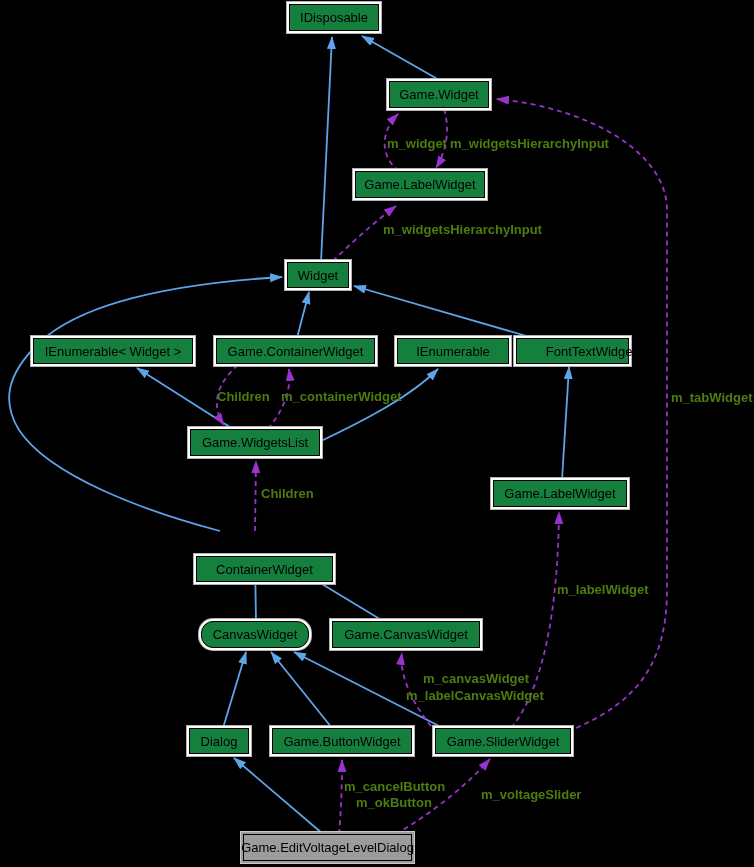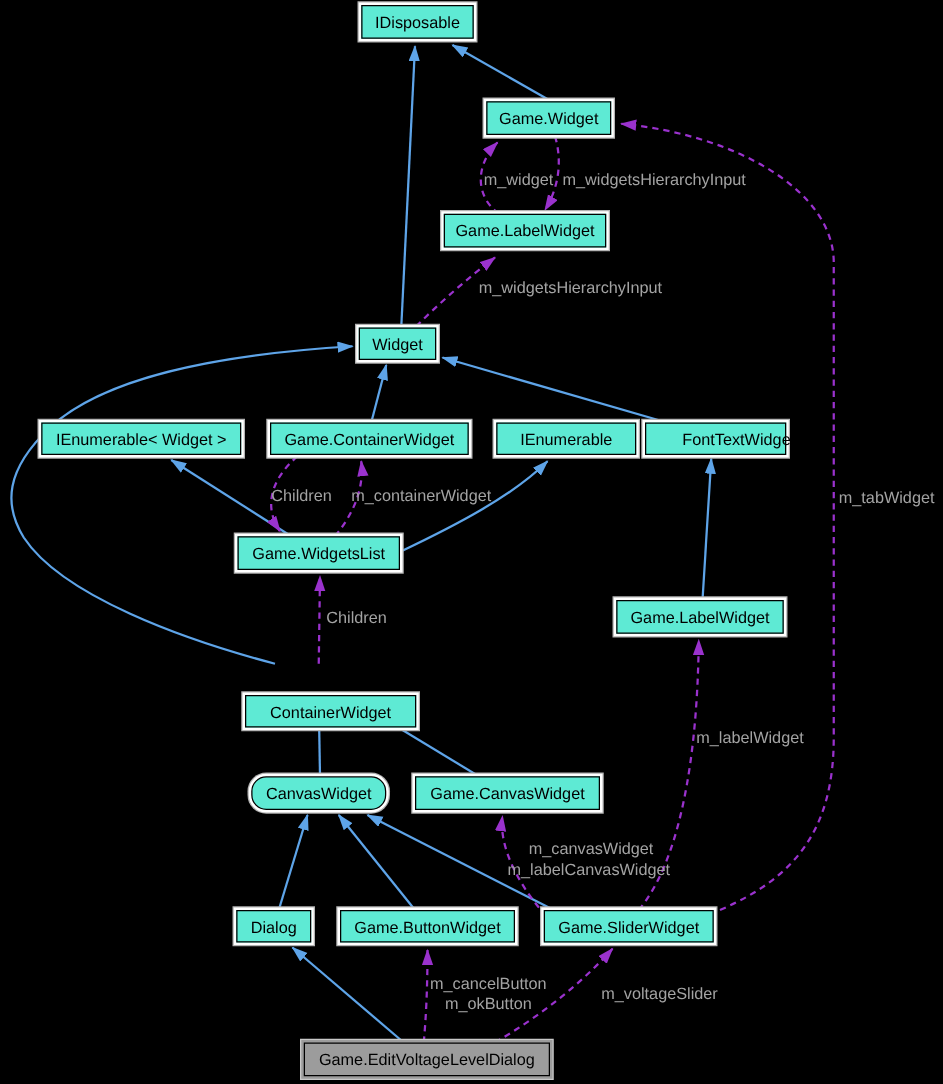--- a/index.html
+++ b/index.html
@@ -3,33 +3,33 @@
 <meta charset="utf-8">
 <style>
   html,body { margin:0; padding:0; background:#000; }
   .canvas {
     position:relative; width:754px; height:867px; background:#000;
     font-family:"Liberation Sans", sans-serif; overflow:hidden;
   }
   svg.edges { position:absolute; left:0; top:0; z-index:1; }
   .node {
     position:absolute; z-index:2; box-sizing:border-box;
-    background:#5eead4; border:1px solid #000;
+    background:#15803d; border:1px solid #000;
     box-shadow:0 0 0 2px #fff, 0 0 0 3px #b2b2b2;
     color:#000; font-size:13px; line-height:1;
     display:flex; align-items:center; justify-content:center;
     white-space:nowrap;
   }
   .node.highlight {
     background:#9c9c9c;
     box-shadow:0 0 0 2px #9c9c9c, 0 0 0 3px #c9c9c9;
   }
   .edge-label {
-    position:absolute; z-index:2; color:#a3a3a3; font-size:13px;
-    line-height:1.1; white-space:nowrap;
+    position:absolute; z-index:2; color:#4d7c0f; font-size:13px;
+    line-height:1.1; white-space:nowrap;font-weight:bold;
   }
 </style>
 </head>
 <body>
 
 <div class="canvas">
 
   <svg class="edges" width="754" height="867" viewBox="0 0 754 867">
     <defs>
       <marker id="ab" markerWidth="14" markerHeight="10" refX="12" refY="4.5" orient="auto" markerUnits="userSpaceOnUse">
@@ -81,21 +81,21 @@
   <div class="node" style="left:397px; top:338px; width:112px;  height:26px;">IEnumerable</div>
   <div class="node" style="left:516px; top:338px; width:113px; height:26px;padding-left:37px;">FontTextWidget</div>
   <div class="node" style="left:190px; top:429px; width:130px; height:27px;">Game.WidgetsList</div>
   <div class="node" style="left:493px; top:480px; width:134px; height:27px;">Game.LabelWidget</div>
   <div class="node" style="left:196px; top:556px; width:137px; height:26px;text-align:center;">ContainerWidget</div>
   <div class="node" style="left:201px; top:621px; width:108px; height:27px;border-radius:12px;">CanvasWidget</div>
   <div class="node" style="left:332px; top:621px; width:148px; height:27px;">Game.CanvasWidget</div>
   <div class="node" style="left:189px; top:728px; width:60px;  height:26px;">Dialog</div>
   <div class="node" style="left:272px; top:728px; width:140px; height:26px;">Game.ButtonWidget</div>
   <div class="node" style="left:435px; top:728px; width:136px; height:26px;">Game.SliderWidget</div>
-  <div class="node highlight" style="left:243px; top:834px; width:197px; height:27px;">Game.EditVoltageLevelDialog</div>
+  <div class="node highlight" style="left:243px; top:834px; width:169px; height:27px;">Game.EditVoltageLevelDialog</div>
 
   <div class="edge-label" style="left:387px; top:137px;">m_widget</div>
   <div class="edge-label" style="left:450px; top:137px;">m_widgetsHierarchyInput</div>
   <div class="edge-label" style="left:383px; top:223px;">m_widgetsHierarchyInput</div>
   <div class="edge-label" style="left:217px; top:390px;">Children</div>
   <div class="edge-label" style="left:281px; top:390px;">m_containerWidget</div>
   <div class="edge-label" style="left:671px; top:391px;">m_tabWidget</div>
   <div class="edge-label" style="left:261px; top:487px;">Children</div>
   <div class="edge-label" style="left:557px; top:583px;">m_labelWidget</div>
   <div class="edge-label" style="left:423px; top:672px;">m_canvasWidget</div>

